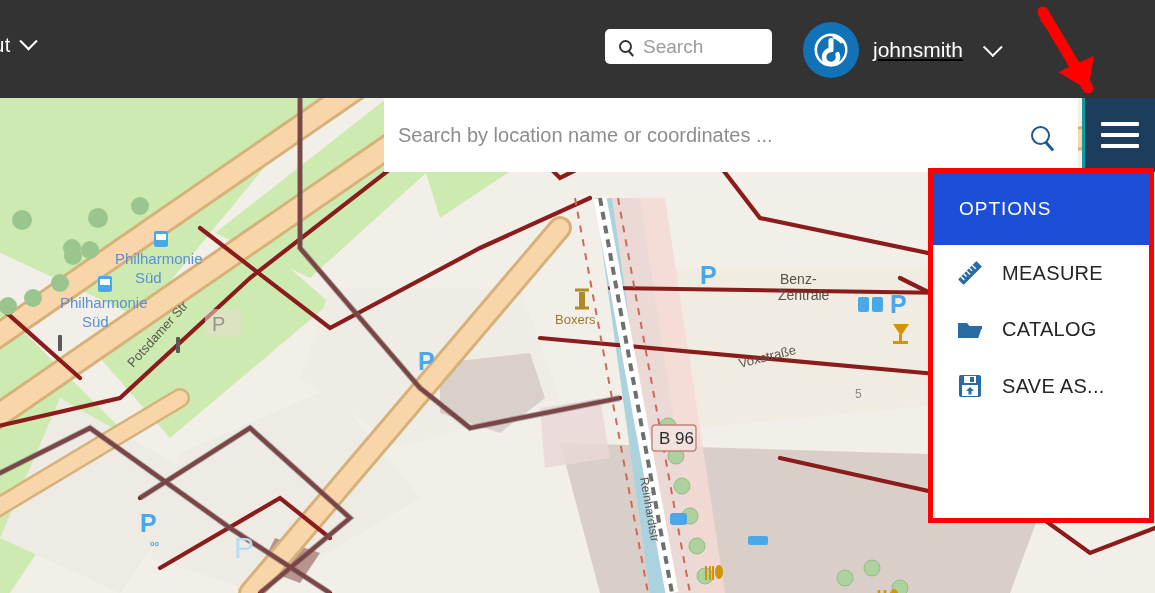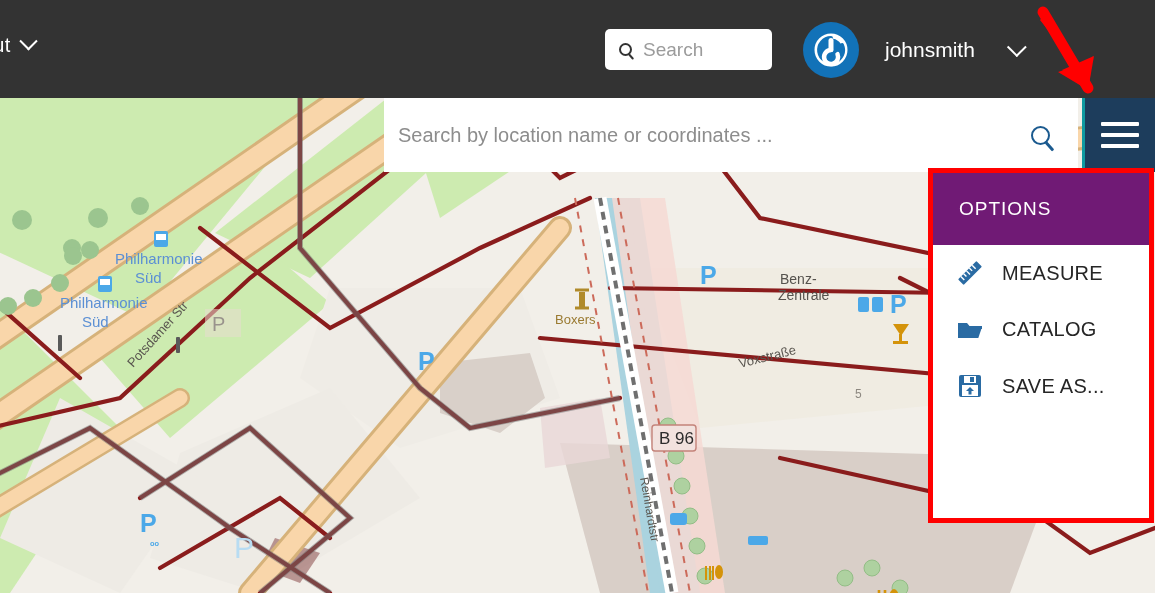--- a/index.html
+++ b/index.html
@@ -21,35 +21,35 @@
     display: flex; align-items: center; gap: 12px;
     color: #ffffff; font-size: 20px; letter-spacing: .2px;
   }
   .chev {
     display: inline-block; width: 13px; height: 13px;
     border-right: 2.2px solid #ffffff; border-bottom: 2.2px solid #ffffff;
     transform: rotate(45deg) translate(-3px,-3px);
   }
   #hdr-search {
     position: absolute; left: 605px; top: 29px;
-    width: 167px; height: 41px; background: #ffffff;
+    width: 167px; height: 35px; background: #ffffff;
     border-radius: 5px; display: flex; align-items: center; padding: 0 14px; gap: 11px;
   }
   #hdr-search .mag {
     width: 13px; height: 13px; border: 2.4px solid #333; border-radius: 50%;
     position: relative; flex: none;
   }
   #hdr-search .mag::after {
     content: ""; position: absolute; width: 2.4px; height: 7px; background: #333;
     right: -2px; bottom: -6px; transform: rotate(-42deg); border-radius: 1px;
   }
   #hdr-search .ph { color: #9b9b9b; font-size: 19px; }
   #user-block {
     position: absolute; left: 803px; top: 22px;
-    display: flex; align-items: center; gap: 26px;
+    display: flex; align-items: center; gap: 14px; text-decoration: underline;
   }
   #avatar {
     width: 56px; height: 56px; border-radius: 50%; background: #1272b8;
     display: flex; align-items: center; justify-content: center; flex: none;
   }
   #avatar svg { display: block; }
   #username { color: #ffffff; font-size: 21px; }
   #user-chev {
     width: 14px; height: 14px;
     border-right: 2.4px solid #ffffff; border-bottom: 2.4px solid #ffffff;
@@ -94,21 +94,21 @@
     gap: 7px; cursor: pointer; z-index: 31;
   }
   #menu-btn span { display: block; width: 38px; height: 4px; background: #ffffff; border-radius: 1px; }
 
   
   #options-panel {
     position: absolute; left: 928px; top: 168px; width: 226px; height: 355px;
     background: #ffffff; border: 5px solid #ff0000; z-index: 35; overflow: hidden;
   }
   #options-header {
-    height: 72px; background: #701a75; display: flex; align-items: center;
+    height: 72px; background: #1d4ed8; display: flex; align-items: center;
     padding-left: 26px;
   }
   #options-header .ttl {
     color: #ffffff; font-size: 19px; letter-spacing: 1px; font-weight: 400;
   }
   .opt-item {
     height: 56.5px; display: flex; align-items: center; gap: 17px;
     padding-left: 22px; background: #ffffff; cursor: pointer;
   }
   .opt-item .oicon { width: 30px; height: 30px; flex: none; display: flex; align-items: center; justify-content: center; }

